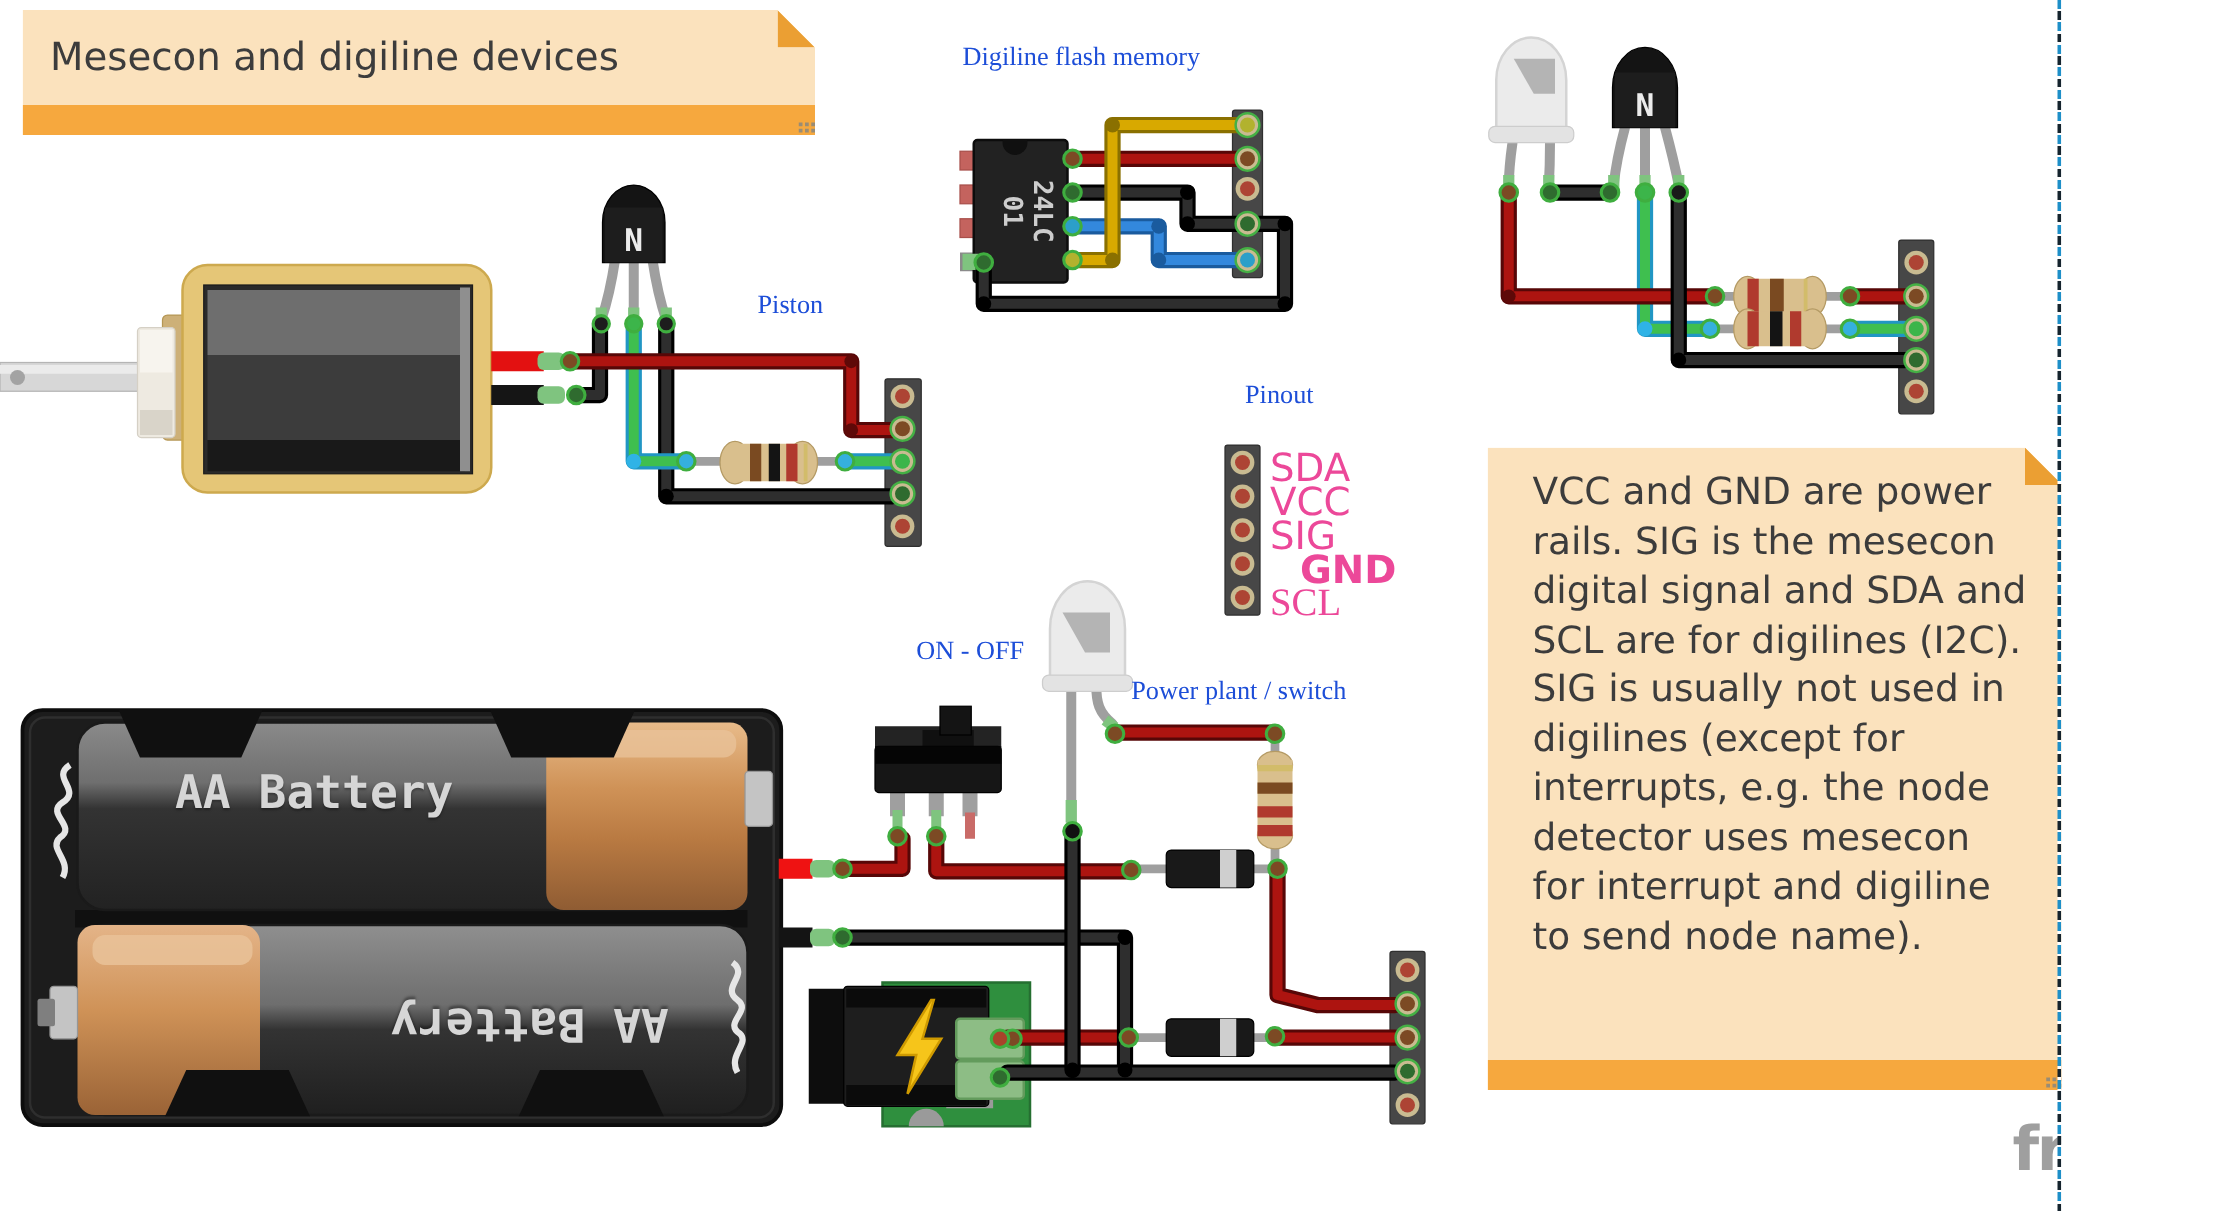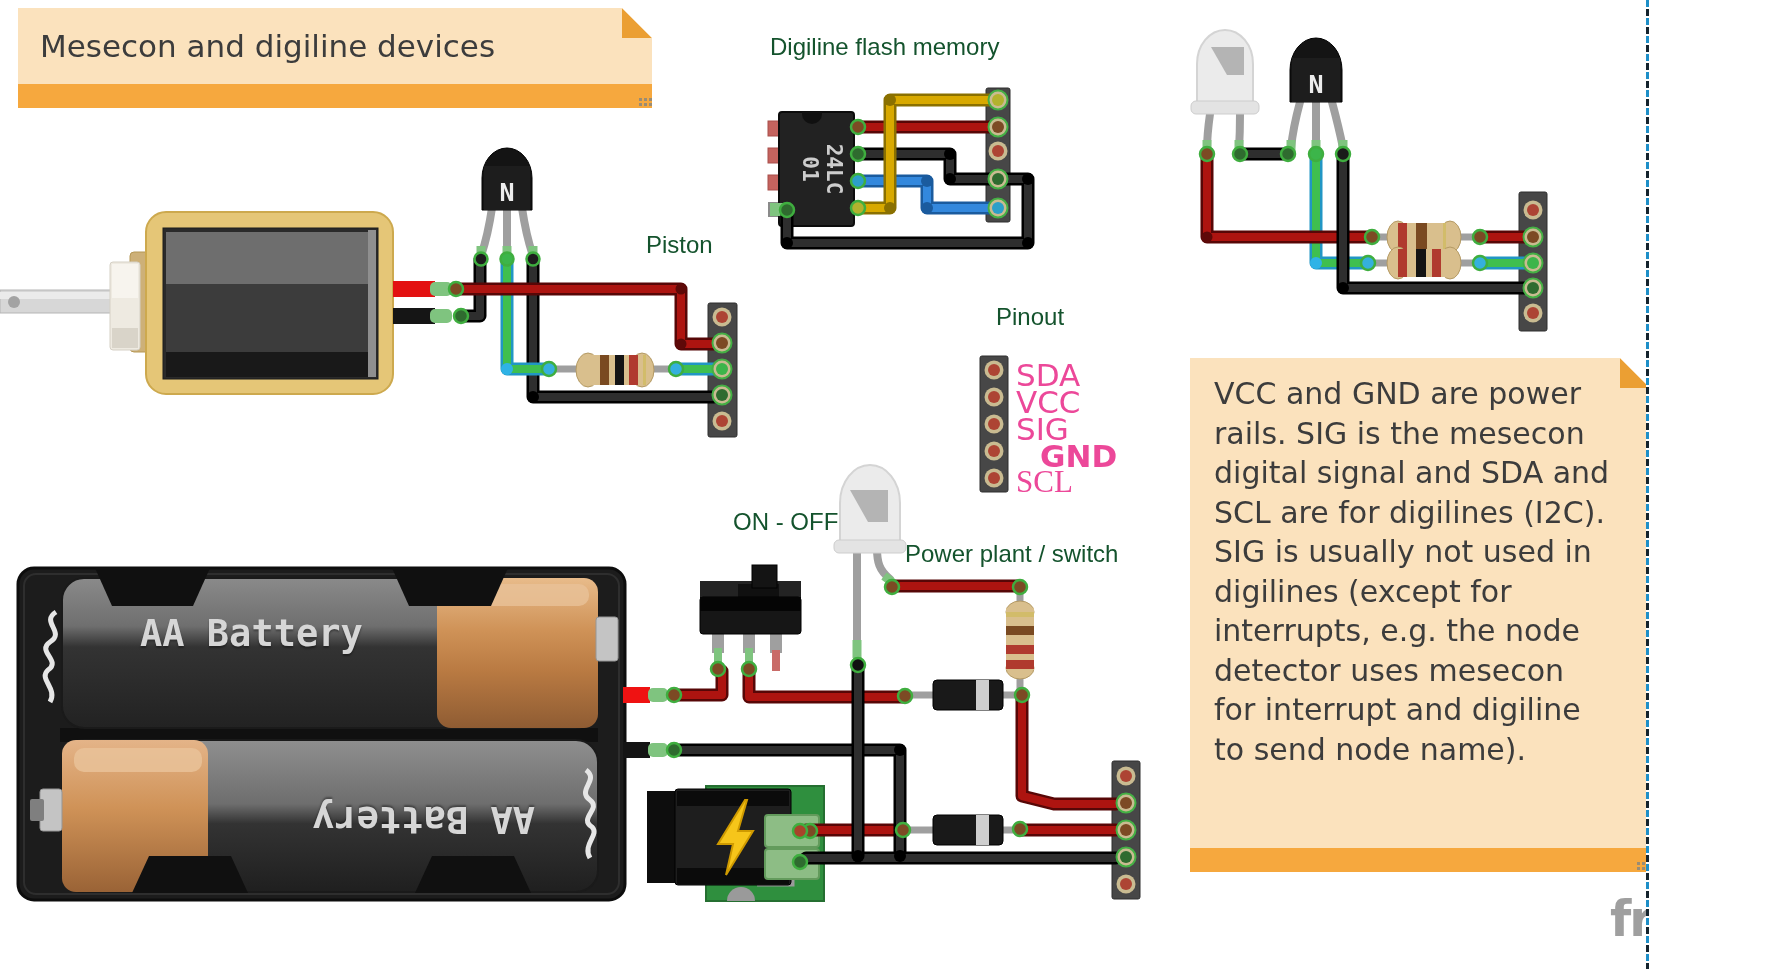--- a/index.html
+++ b/index.html
@@ -1,32 +1,32 @@
 <!DOCTYPE html>
 <html><head>
 <meta charset="utf-8">
 <style>
   html,body{margin:0;padding:0;background:#fff;}
   #stage{position:relative;width:1649px;height:969px;background:#ffffff;overflow:hidden;
          font-family:"DejaVu Sans",sans-serif;}
   svg{position:absolute;left:0;top:0;}
-  .lbl{position:absolute;color:#14532d;font-size:24px;white-space:nowrap;
-       font-family:Liberation Sans, sans-serif;}
+  .lbl{position:absolute;color:#1d4ed8;font-size:21px;white-space:nowrap;
+       font-family:Liberation Serif, serif;}
   .pinlbl{position:absolute;color:#ec4899;font-size:31px;white-space:nowrap;}
   
   .note{position:absolute;clip-path:polygon(0 0,calc(100% - 30px) 0,100% 30px,100% 100%,0 100%);}
   .note .body{position:absolute;left:0;top:0;right:0;bottom:24px;background:#fbe2bd;}
   .note .bar{position:absolute;left:0;right:0;bottom:0;height:24px;background:#f6a83e;}
   .note .fold{position:absolute;top:0;right:0;width:30px;height:30px;background:#eb9f33;
               clip-path:polygon(0 0,100% 100%,0 100%);}
   .note .dots{position:absolute;right:10px;bottom:7px;width:3px;height:3px;background:#9a8c74;
               box-shadow:5px 0 #9a8c74,10px 0 #9a8c74,0 5px #9a8c74,5px 5px #9a8c74,10px 5px #9a8c74;}
   .note .txt{position:absolute;color:#3c3c3c;white-space:pre-line;}
   #title-note .txt{left:22px;top:20px;font-size:31px;}
-  #info-note .txt{left:24px;top:16px;font-size:30px;line-height:39.5px;width:412px;}
+  #info-note .txt{left:36px;top:16px;font-size:30px;line-height:39.5px;width:412px;}
   
   .oR{stroke:#570707;stroke-width:13;fill:none;stroke-linecap:round;stroke-linejoin:round}
   .cR{stroke:#ad1410;stroke-width:8;fill:none;stroke-linecap:round;stroke-linejoin:round}
   .oK{stroke:#000000;stroke-width:13;fill:none;stroke-linecap:round;stroke-linejoin:round}
   .cK{stroke:#2e2e2e;stroke-width:8;fill:none;stroke-linecap:round;stroke-linejoin:round}
   .oY{stroke:#8a7000;stroke-width:13;fill:none;stroke-linecap:round;stroke-linejoin:round}
   .cY{stroke:#d8a900;stroke-width:8;fill:none;stroke-linecap:round;stroke-linejoin:round}
   .oB{stroke:#1a5b9e;stroke-width:13;fill:none;stroke-linecap:round;stroke-linejoin:round}
   .cB{stroke:#3388dd;stroke-width:8;fill:none;stroke-linecap:round;stroke-linejoin:round}
   .oG{stroke:#2196c4;stroke-width:13;fill:none;stroke-linecap:round;stroke-linejoin:round}
@@ -496,21 +496,21 @@
 digital signal and SDA and
 SCL are for digilines (I2C).
 SIG is usually not used in
 digilines (except for
 interrupts, e.g. the node
 detector uses mesecon
 for interrupt and digiline
 to send node name).</div>
 </div>
 
-<div class="lbl" style="left:606px;top:231px;margin-left:40px;">Piston</div>
+<div class="lbl" style="left:606px;top:231px;">Piston</div>
 <div class="lbl" style="left:770px;top:33px;">Digiline flash memory</div>
 <div class="lbl" style="left:996px;top:303px;">Pinout</div>
 <div class="lbl" style="left:690px;top:508px;margin-left:43px;">ON - OFF</div>
 <div class="lbl" style="left:905px;top:540px;">Power plant / switch</div>
 
 <div class="pinlbl" style="left:1016px;top:357px;">SDA</div>
 <div class="pinlbl" style="left:1016px;top:384px;">VCC</div>
 <div class="pinlbl" style="left:1016px;top:411px;">SIG</div>
 <div class="pinlbl" style="left:1040px;top:438px;font-weight:bold;">GND</div>
 <div class="pinlbl" style="left:1016px;top:464px;font-family:Liberation Serif, serif;">SCL</div>

